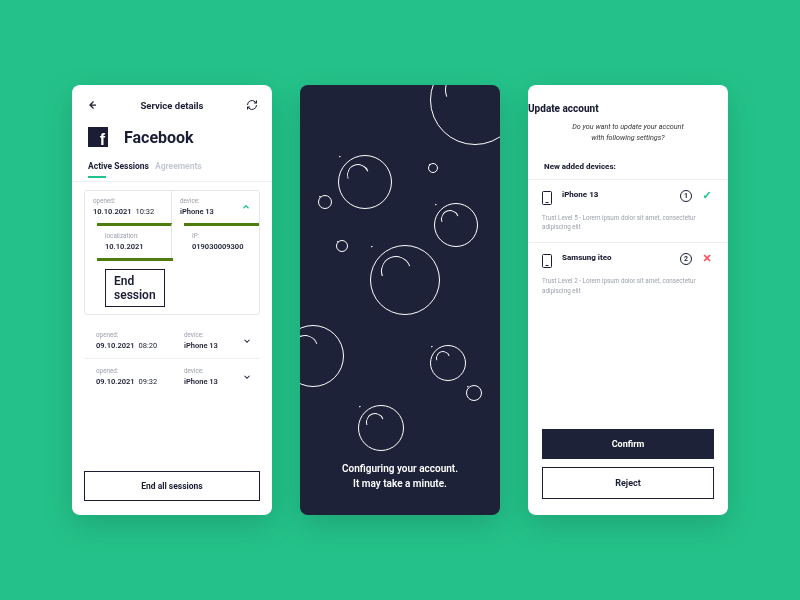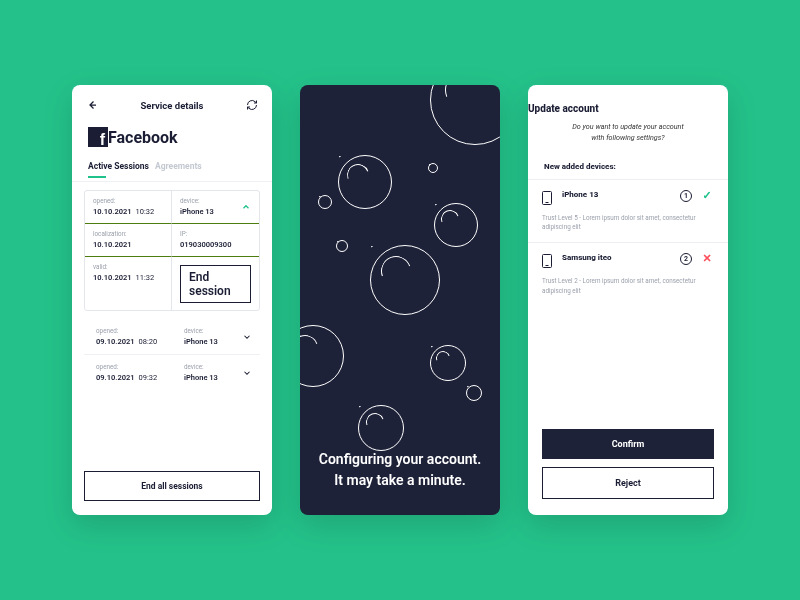--- a/index.html
+++ b/index.html
@@ -29,21 +29,21 @@
   
   .hdr {
     display: flex;
     align-items: center;
     justify-content: space-between;
     padding: 14px 14px 10px;
   }
   .hdr .title { font-weight: 700; font-size: 9.5px; }
   .icn { width: 12px; height: 12px; display:inline-flex; align-items:center; justify-content:center; }
   .brand {
-    display: flex; align-items: center; gap: 0;
+    display: flex; align-items: center; gap: 16px;
     padding: 6px 16px 14px;
   }
   .fb-logo {
     width: 20px; height: 20px; background: #1a1d33; position: relative;
   }
   .fb-logo::after {
     content: "f"; color: #fff; font-weight: 800; font-size: 16px;
     position: absolute; right: 3px; bottom: -2px; font-family: Arial, sans-serif;
   }
   .brand-name { font-size: 16px; font-weight: 700; }
@@ -55,21 +55,21 @@
   .tab.active { color:#1a1d33; }
   .tab.active::after {
     content: ""; position: absolute; left: 0; bottom: -1px;
     width: 18px; height: 2px; background: #1fc28a;
   }
   .sessions { padding: 8px 12px 0; flex: 1; }
   .card { border: 1px solid #e3e6eb; border-radius: 3px; margin-bottom: 8px; }
   .row2 { display: grid; grid-template-columns: 1fr 1fr; }
   .cell { padding: 6px 8px 7px; border-right: 1px solid #e3e6eb; }
   .cell:last-child { border-right: none; }
-  .row2 + .row2 .cell { border-top: 1px solid #4d7c0f; }
+  .row2 + .row2 .cell { border-top: 3px solid #4d7c0f; margin-left: 12px; }
   .lbl { color: #9aa0ab; font-size: 6.3px; margin-bottom: 2px; }
   .val { font-size: 7.5px; font-weight: 600; }
   .val .time { font-weight: 400; margin-left: 4px; }
   .chev { position: absolute; right: 8px; top: 50%; transform: translateY(-50%); width: 10px; height: 10px; }
   .cell.rel { position: relative; }
   .endbtn {
     border: 1px solid #1a1d33; font-size: 12px; font-weight: 600;
     padding: 4px 8px; display: inline-block; margin-top: 2px;
   }
   .collapsed { display: grid; grid-template-columns: 1fr 1fr; position: relative; padding: 6px 0; }
@@ -84,21 +84,21 @@
   .phone.dark { background: #1e2238; color: #fff; }
   .bubbles { position: absolute; inset: 0; }
   .bub { position: absolute; border: 1px solid #fff; border-radius: 50%; }
   .bub::after {
     content: ""; position: absolute; border: 1px solid #fff; border-radius: 50%;
     border-bottom-color: transparent; border-right-color: transparent;
     transform: rotate(20deg);
   }
   .loadtxt {
     position: absolute; bottom: 24px; left: 0; right: 0;
-    text-align: center; font-size: 14px; font-weight: 600; line-height: 1.5;
+    text-align: center; font-size: 10px; font-weight: 600; line-height: 1.5;
   }
   
   .p3-hdr { text-align: left; font-size: 10px; font-weight: 800; padding: 18px 0 8px; }
   .p3-sub { text-align: center; font-size: 7.2px; color:#333; line-height: 1.5; padding: 0 24px; font-style: italic; }
   .p3-sec { font-size: 8px; font-weight: 800; padding: 18px 16px 8px; }
   .dev {
     border-top: 1px solid #eceef2; padding: 10px 14px 10px 14px;
     display: grid; grid-template-columns: 14px 1fr 14px 14px; gap: 6px; align-items: start;
   }
   .dev:last-of-type { border-bottom: 1px solid #eceef2; }
@@ -168,24 +168,20 @@
           <div class="lbl">localization:</div>
           <div class="val">10.10.2021</div>
         </div>
         <div class="cell">
           <div class="lbl">IP:</div>
           <div class="val">019030009300</div>
         </div>
       </div>
       <div class="row2">
         <div class="cell">
-          <div class="lbl">valid:</div>
-          <div class="val"><span>10.10.2021</span><span class="time">11:32</span></div>
-        </div>
-        <div class="cell">
           <div class="endbtn">End session</div>
         </div>
       </div>
     </div>
     <div class="collapsed">
       <div class="cell">
         <div class="lbl">opened:</div>
         <div class="val"><span>09.10.2021</span><span class="time">08:20</span></div>
       </div>
       <div class="cell rel">

